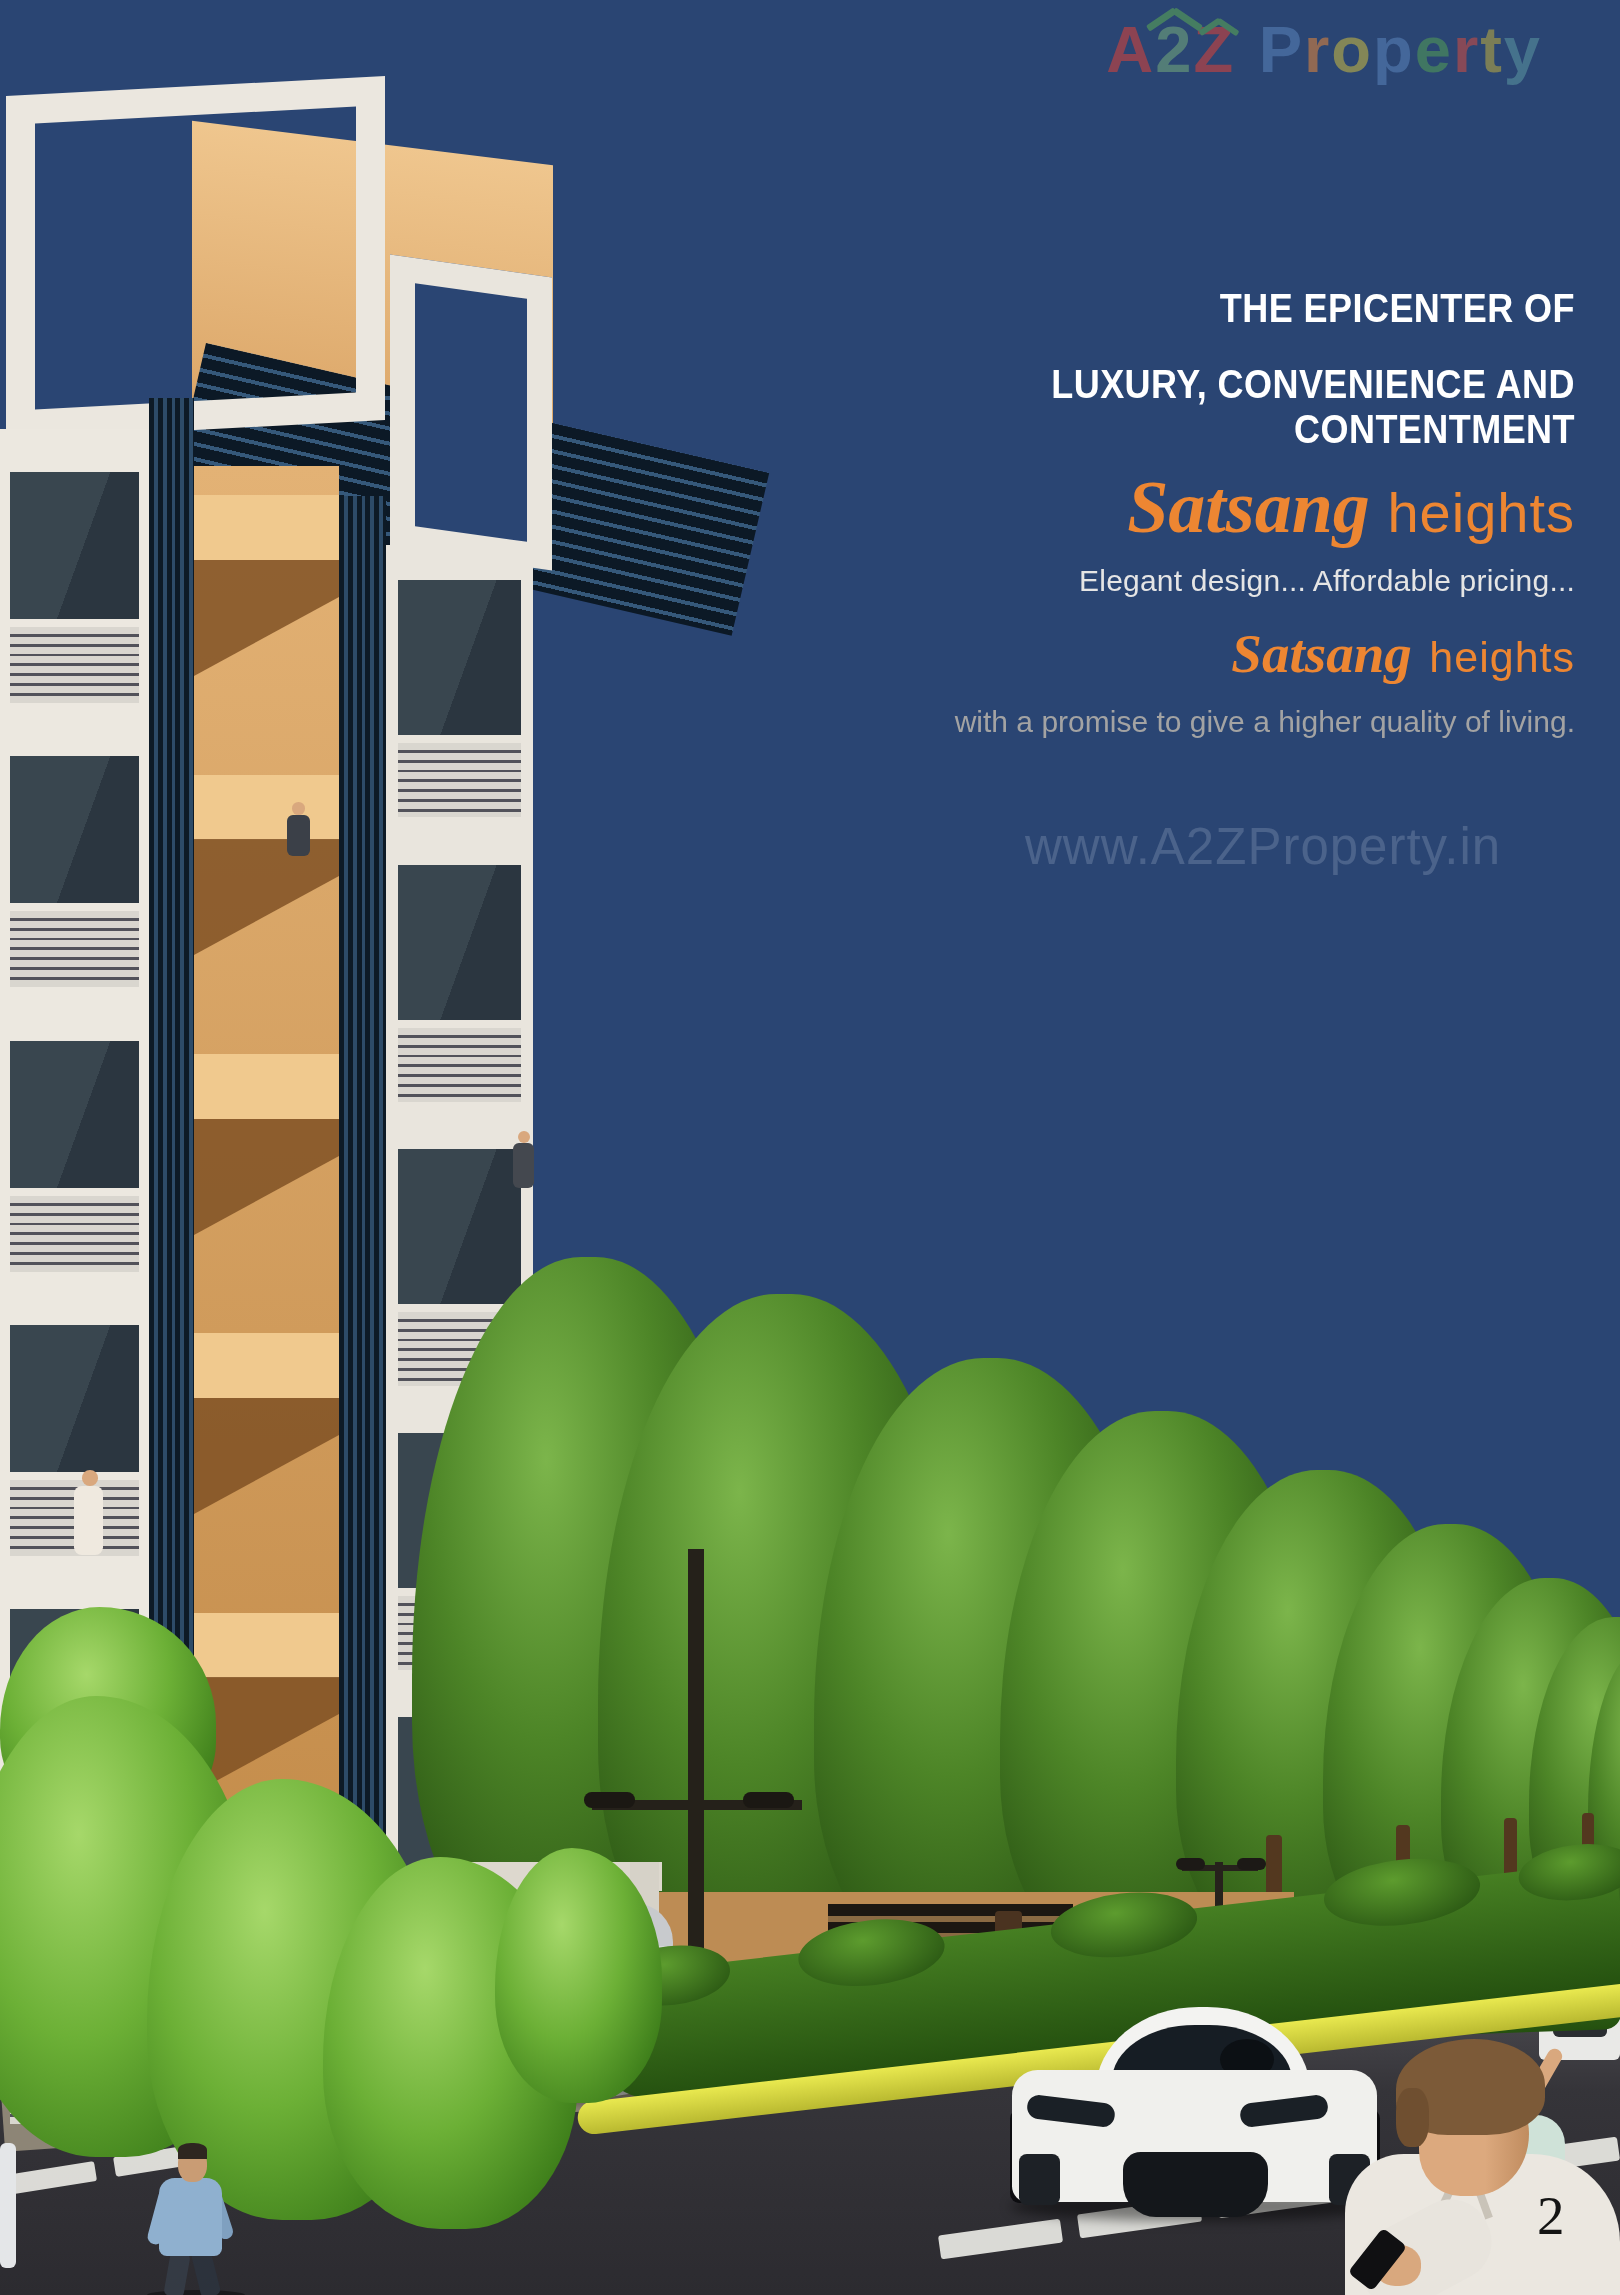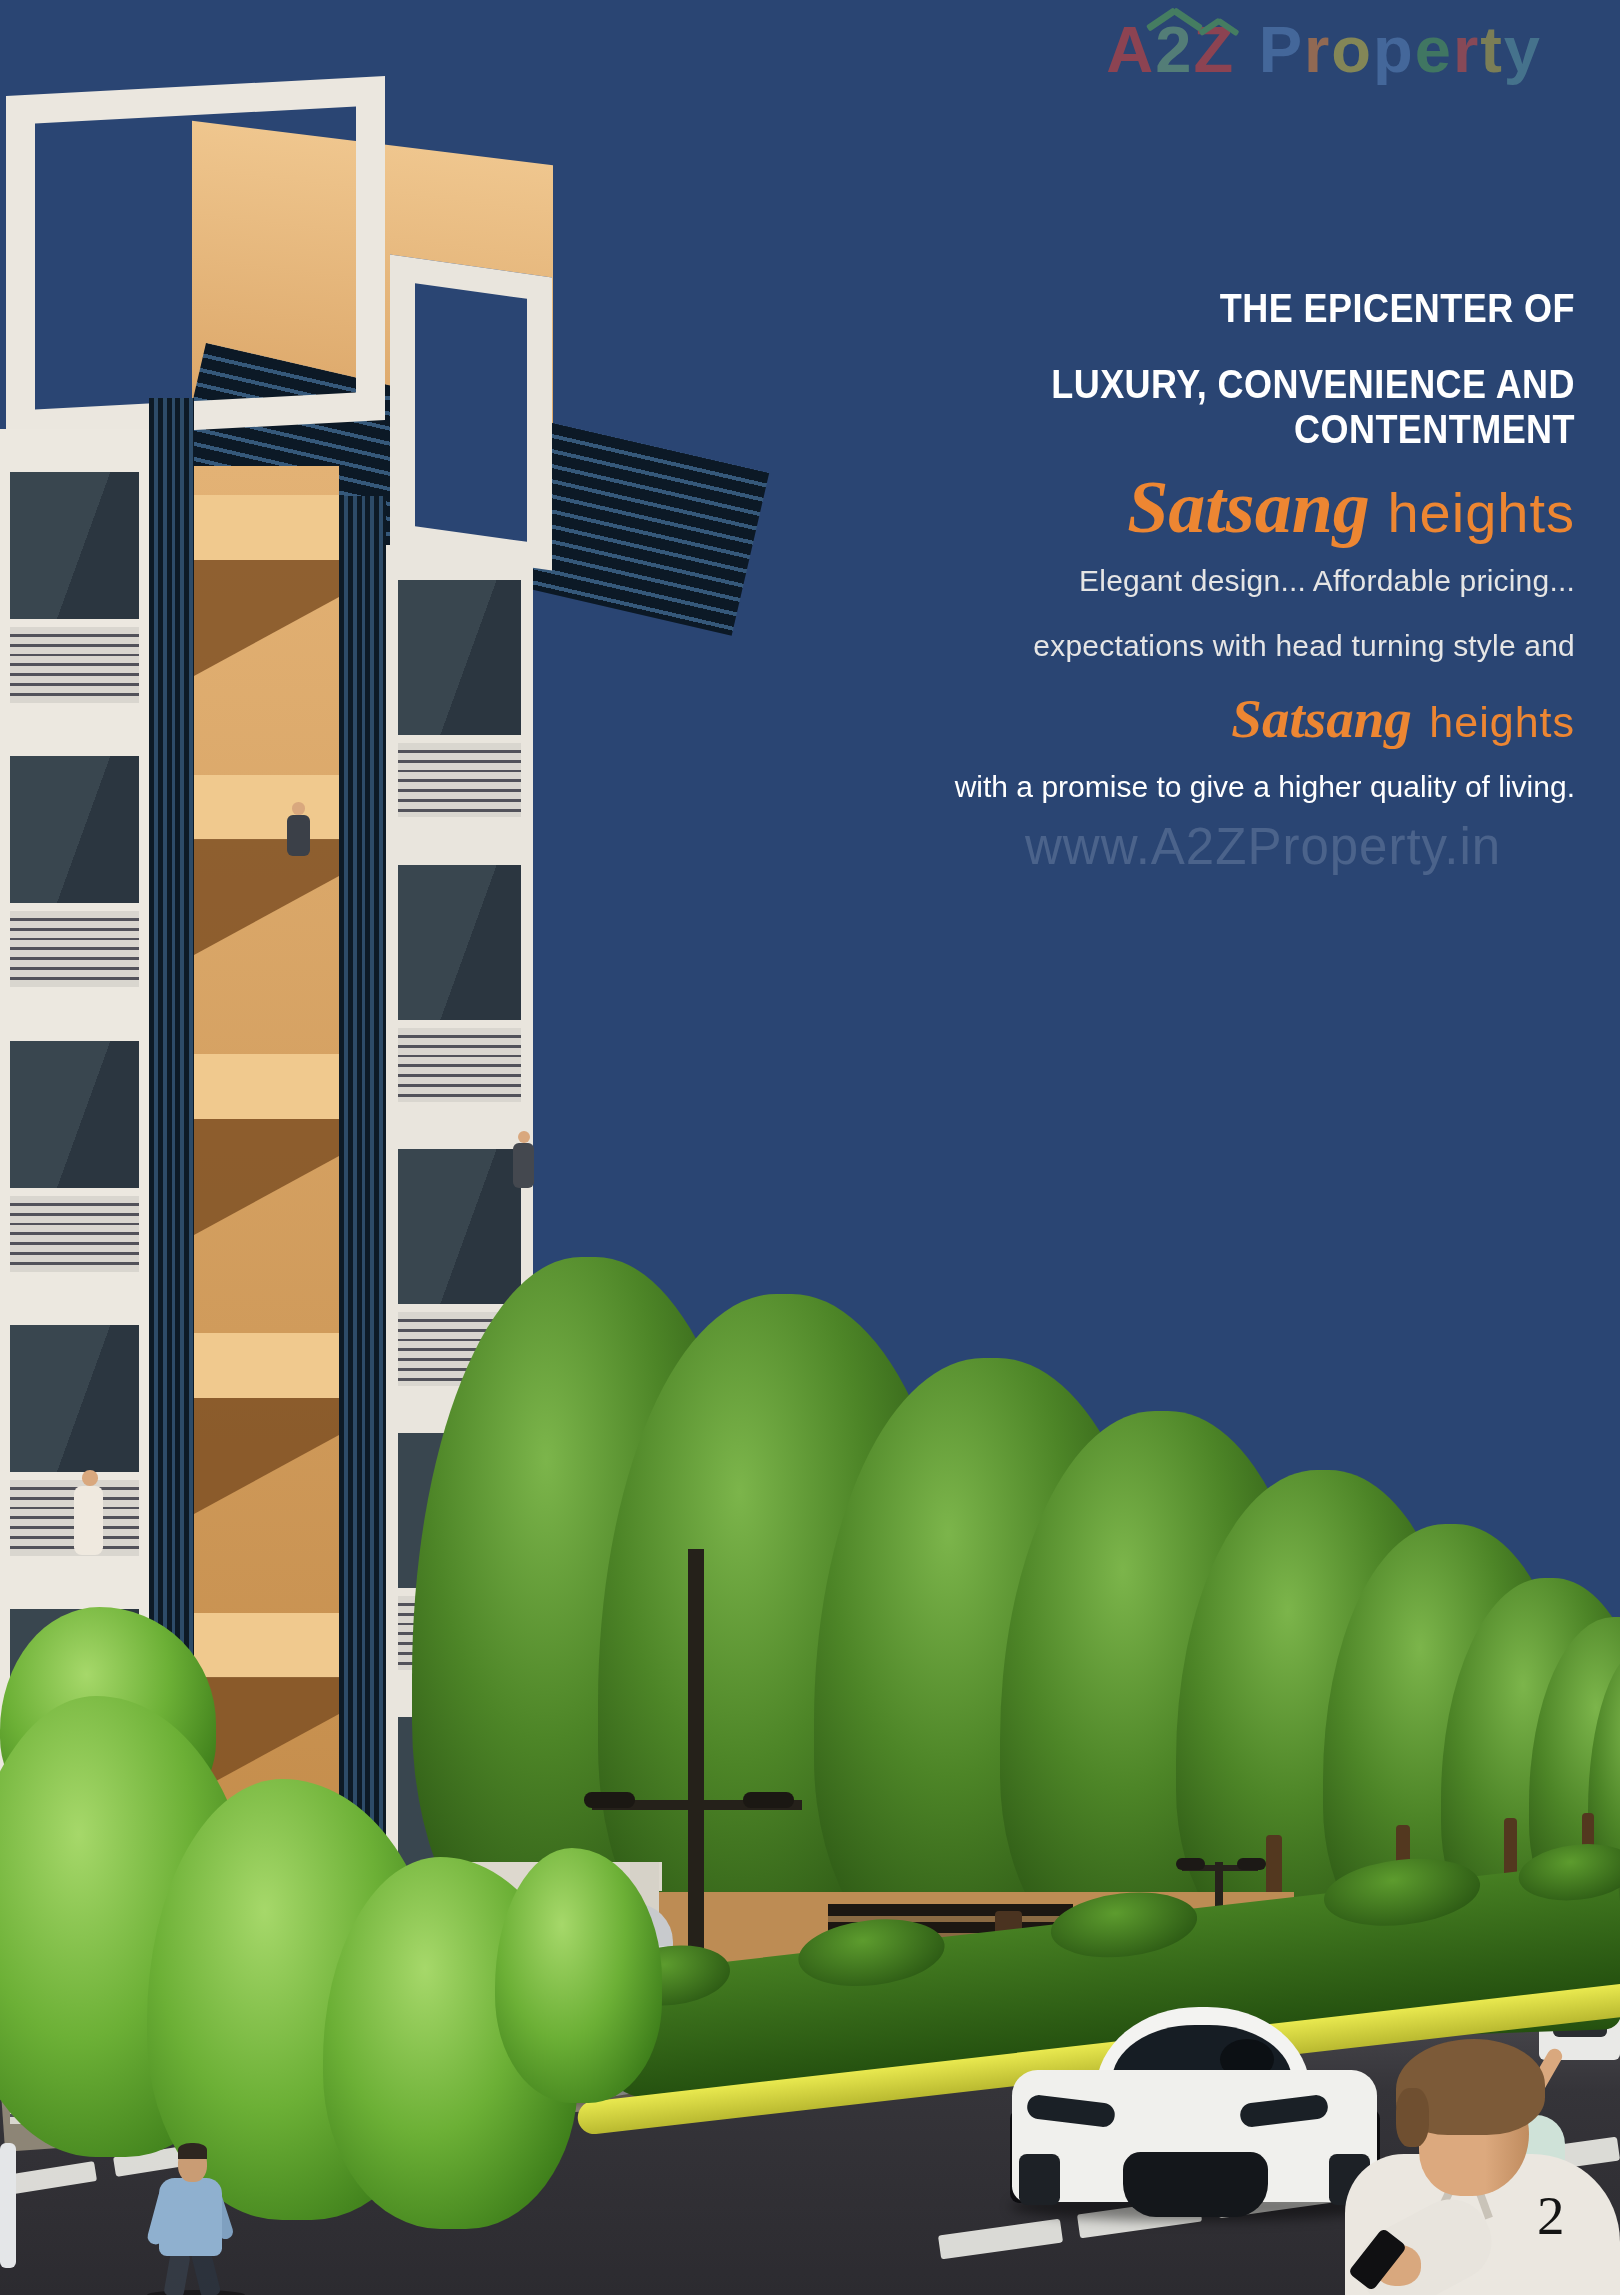--- a/index.html
+++ b/index.html
@@ -27,21 +27,21 @@
   .brandrow{display:flex;justify-content:flex-end;align-items:baseline;gap:17.6px;color:#ed8632;}
   .script{font-family:"Liberation Serif",serif;font-style:italic;font-weight:bold;}
   .sansbrand{font-weight:normal;letter-spacing:1px;}
   .b1 .script{font-size:74px;line-height:82px;}
   .b1 .sansbrand{font-size:56px;}
   .b2 .script{font-size:55px;line-height:63px;}
   .b2 .sansbrand{font-size:43px;}
   .tagline{font-family:"Liberation Serif",serif;font-style:italic;font-weight:bold;font-size:44px;margin:23.5px 0 61px;color:#f3f3f0;}
   .bodyline{font-size:30px;line-height:65px;color:#e5e5e5;letter-spacing:0.2px;}
   .bodyblock{margin-bottom:9.8px;}
-  .closing{font-size:30px;margin-top:19.6px;color:#ffffff;}
+  .closing{font-size:30px;margin-top:19.6px;color:#a3a3a3;}
 
   #watermark{left:1025px;top:817px;font-size:51px;letter-spacing:1px;color:rgba(210,220,235,.20);white-space:nowrap;}
 
   
   #building{left:0;top:84px;width:647px;height:1892px;}
   .louv{background:repeating-linear-gradient(90deg,#0d1a26 0 4.9px,#2d4b68 4.9px 8.8px);}
   .louvH{background:repeating-linear-gradient(180deg,#0c1926 0 10.8px,#35587a 10.8px 14.7px);}
   .glass{background:linear-gradient(110deg,#39464f 0 55%,#2b3640 55%);}
   .rail{background:repeating-linear-gradient(180deg,#d9d6cf 0 6.9px,#52525a 6.9px 9.8px);}
   .cell{position:absolute;left:9.8px;width:129px;}
@@ -317,21 +317,20 @@
   <div class="h1 h1b">LUXURY, CONVENIENCE AND CONTENTMENT</div>
 
   <div class="brandrow b1">
     <span class="script">Satsang</span>
     <span class="sansbrand">heights</span>
   </div>
 
 
   <div class="bodyblock">
     <div class="bodyline">Elegant design... Affordable pricing...</div>
-    <div class="bodyline">expectations with head turning style and</div>
   </div>
 
   <div class="brandrow b2">
     <span class="script">Satsang</span>
     <span class="sansbrand">heights</span>
   </div>
 
   <div class="closing">with a promise to give a higher quality of living.</div>
 </div>
 

